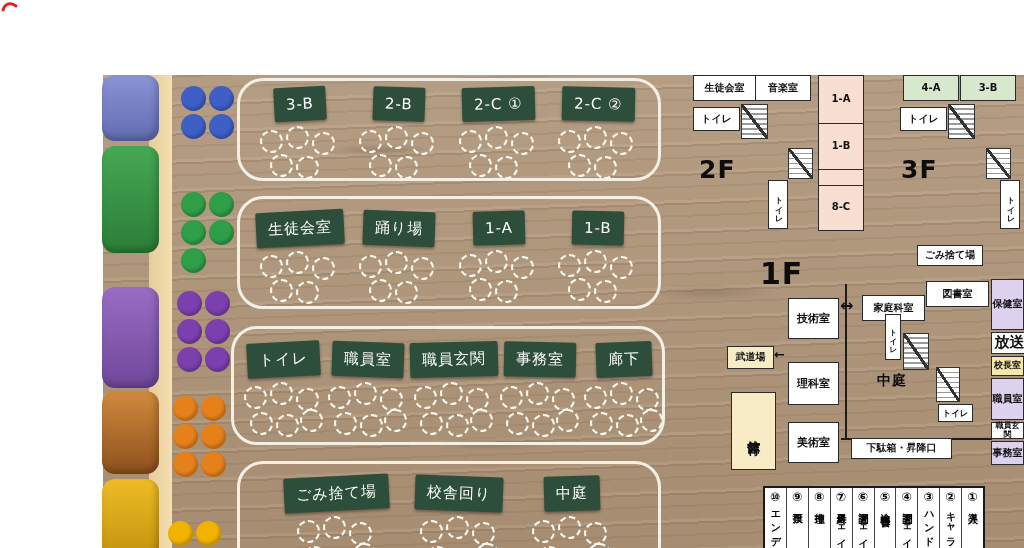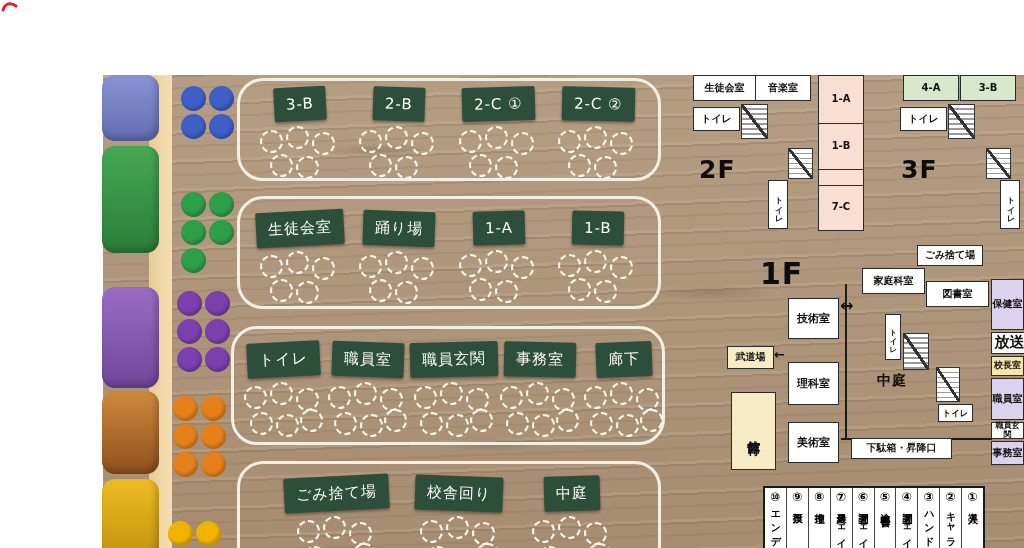--- a/index.html
+++ b/index.html
@@ -318,21 +318,21 @@
     </div>
   <div class="room pstrip" style="left:818px;top:75px;width:46px;height:156px;background:#f8dfd2">
     <div class="pcell" style="height:47px">
         <span>1-A</span>
       </div>
     <div class="pcell" style="height:46px;border-top:1.5px solid #2a2a2a">
         <span>1-B</span>
       </div>
     <div class="pcell" style="height:16px;border-top:1.5px solid #2a2a2a"></div>
     <div class="pcell" style="height:44px;border-top:1.5px solid #2a2a2a">
-        <span>7-C</span>
+        <span>8-C</span>
       </div>
   </div>
   <div class="flabel" style="left:699px;top:155px;font-size:25px"><span>2F</span></div>
 
   <div class="room" style="left:903px;top:75px;width:56px;height:26px;font-size:10px;background:#d8e8cc">
       <span>4-A</span>
     </div>
   <div class="room" style="left:960px;top:75px;width:56px;height:26px;font-size:10px;background:#d8e8cc">
       <span>3-B</span>
     </div>
@@ -349,21 +349,21 @@
   <div class="flabel" style="left:760px;top:256px;font-size:30px"><span>1F</span></div>
   <div class="room" style="left:917px;top:245px;width:66px;height:21px;font-size:10px">
       <span>ごみ捨て場</span>
     </div>
 
   <div class="line" style="left:845px;top:284px;width:2px;height:156px"></div>
   <div class="line" style="left:841px;top:438px;width:151px;height:2px"></div>
   <div class="arrow" style="left:840px;top:296px;font-size:16px"><span>↔</span></div>
   <div class="arrow" style="left:774px;top:347px;font-size:13px"><span>←</span></div>
 
-  <div class="room" style="left:862px;top:268px;width:63px;height:26px;font-size:10px">
+  <div class="room" style="left:862px;top:295px;width:63px;height:26px;font-size:10px">
       <span>家庭科室</span>
     </div>
   <div class="room" style="left:926px;top:281px;width:63px;height:26px;font-size:10px">
       <span>図書室</span>
     </div>
   <div class="room" style="left:991px;top:279px;width:33px;height:51px;font-size:10px;background:#ddd2ee">
       <span>保健室</span>
     </div>
   <div class="room" style="left:991px;top:332px;width:52px;height:22px;font-size:15px">
       <span>放送室</span>

